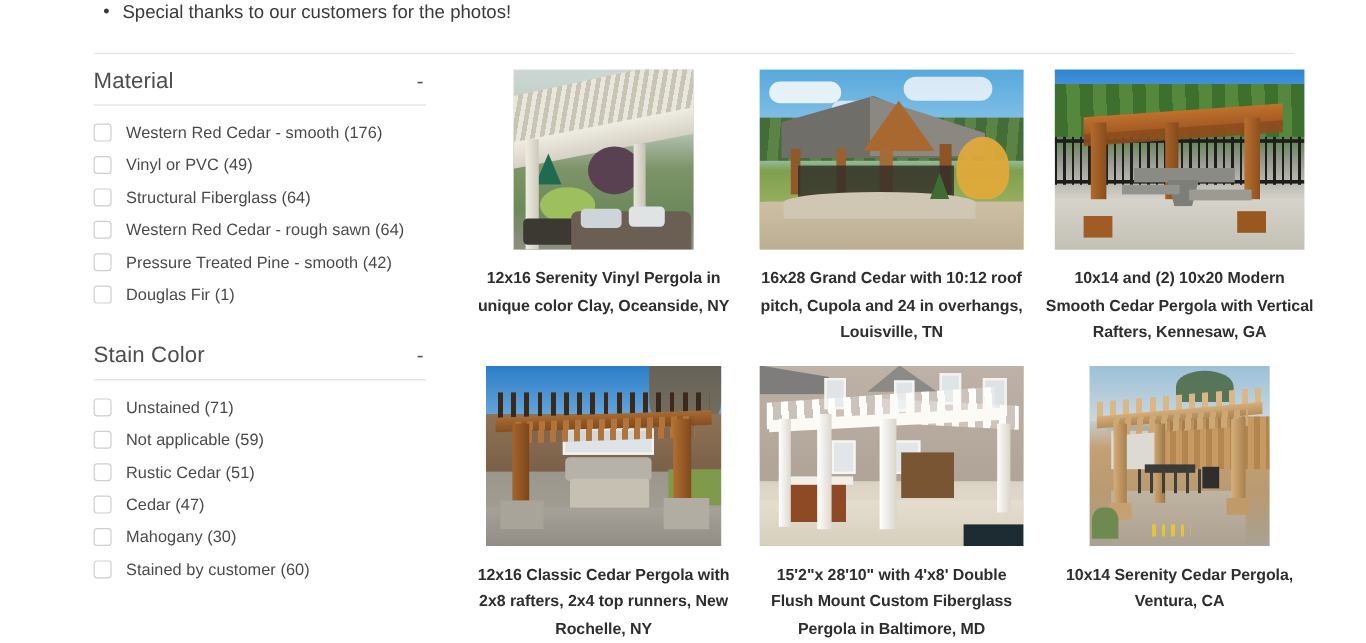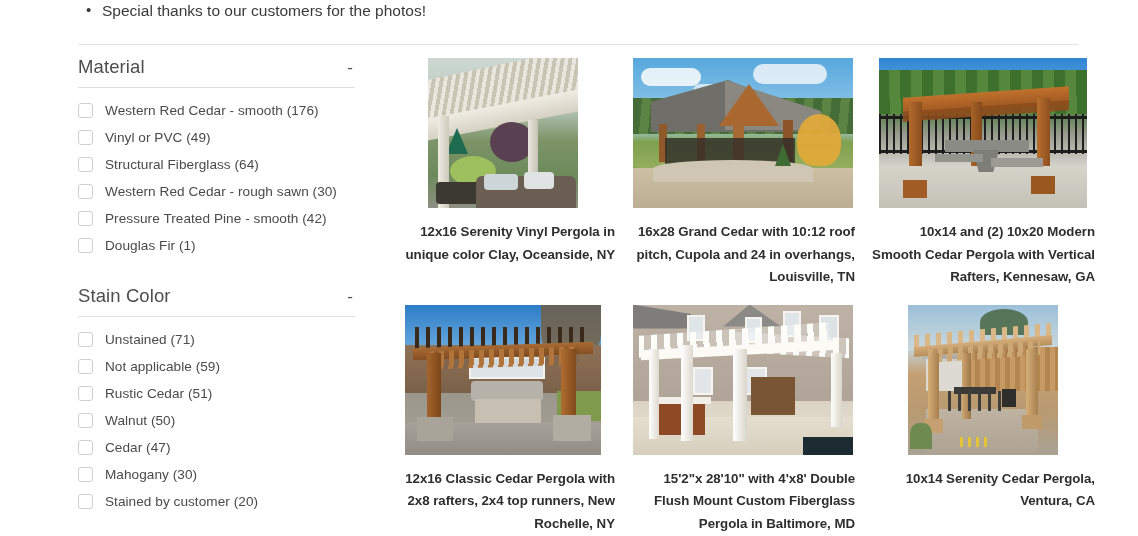--- a/index.html
+++ b/index.html
@@ -125,21 +125,21 @@
     margin-top: 2px;
   }
   .gallery-row {
     display: flex;
     align-items: flex-start;
   }
   .gallery-row + .gallery-row { margin-top: 18px; }
   .gallery-cell {
     width: 240px;
     flex: 0 0 240px;
-    text-align: right;
+    text-align: center;
   }
   .thumb-wrap {
     height: 150px;
     display: flex;
     align-items: flex-start;
     justify-content: center;
   }
   .thumb {
     display: block;
     height: 150px;
@@ -327,21 +327,21 @@
           <li class="facet-option">
             <span class="cbox"></span>
             <span class="facet-label">Vinyl or PVC (49)</span>
           </li>
           <li class="facet-option">
             <span class="cbox"></span>
             <span class="facet-label">Structural Fiberglass (64)</span>
           </li>
           <li class="facet-option">
             <span class="cbox"></span>
-            <span class="facet-label">Western Red Cedar - rough sawn (30)</span>
+            <span class="facet-label">Western Red Cedar - rough sawn (64)</span>
           </li>
           <li class="facet-option">
             <span class="cbox"></span>
             <span class="facet-label">Pressure Treated Pine - smooth (42)</span>
           </li>
           <li class="facet-option">
             <span class="cbox"></span>
             <span class="facet-label">Douglas Fir (1)</span>
           </li>
         </ul>
@@ -360,33 +360,29 @@
           <li class="facet-option">
             <span class="cbox"></span>
             <span class="facet-label">Not applicable (59)</span>
           </li>
           <li class="facet-option">
             <span class="cbox"></span>
             <span class="facet-label">Rustic Cedar (51)</span>
           </li>
           <li class="facet-option">
             <span class="cbox"></span>
-            <span class="facet-label">Walnut (50)</span>
-          </li>
-          <li class="facet-option">
-            <span class="cbox"></span>
             <span class="facet-label">Cedar (47)</span>
           </li>
           <li class="facet-option">
             <span class="cbox"></span>
             <span class="facet-label">Mahogany (30)</span>
           </li>
           <li class="facet-option">
             <span class="cbox"></span>
-            <span class="facet-label">Stained by customer (20)</span>
+            <span class="facet-label">Stained by customer (60)</span>
           </li>
         </ul>
       </section>
 
     </aside>
 
     <main class="gallery">
 
       <div class="gallery-row">
 

